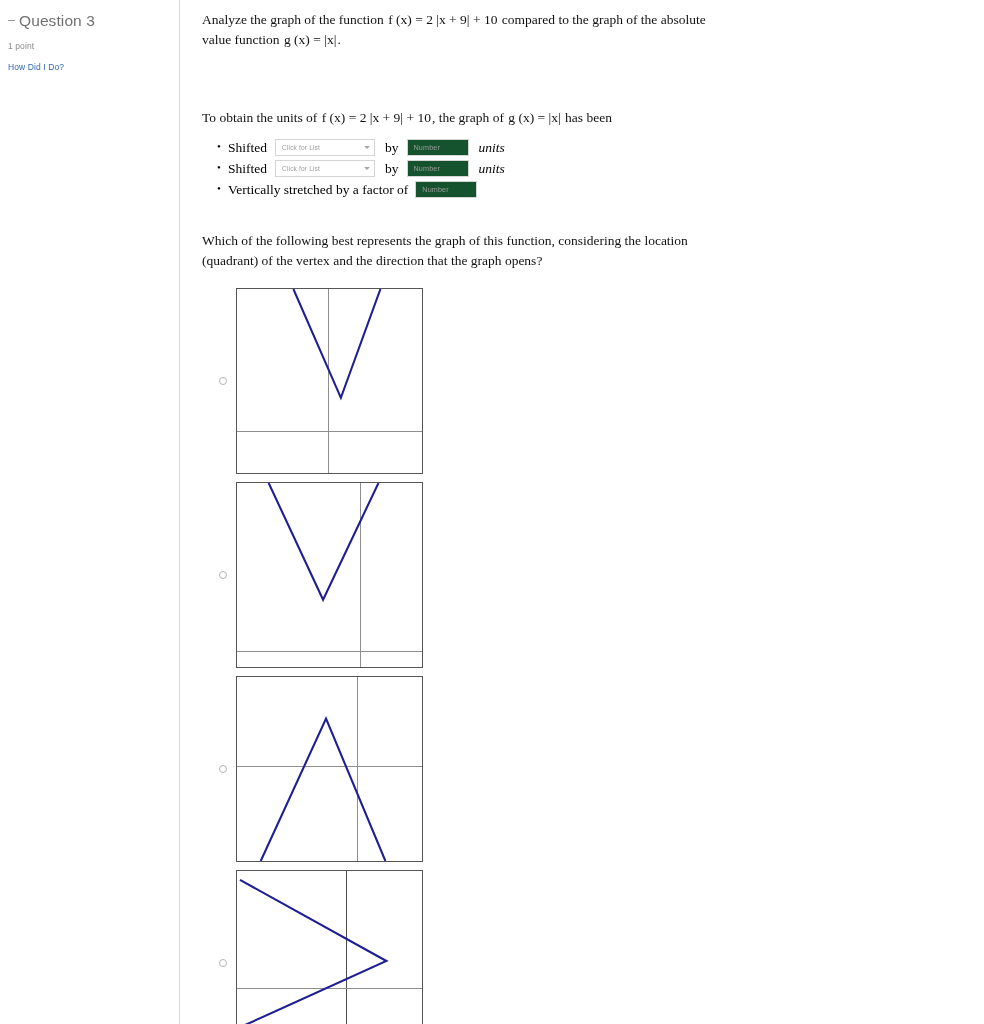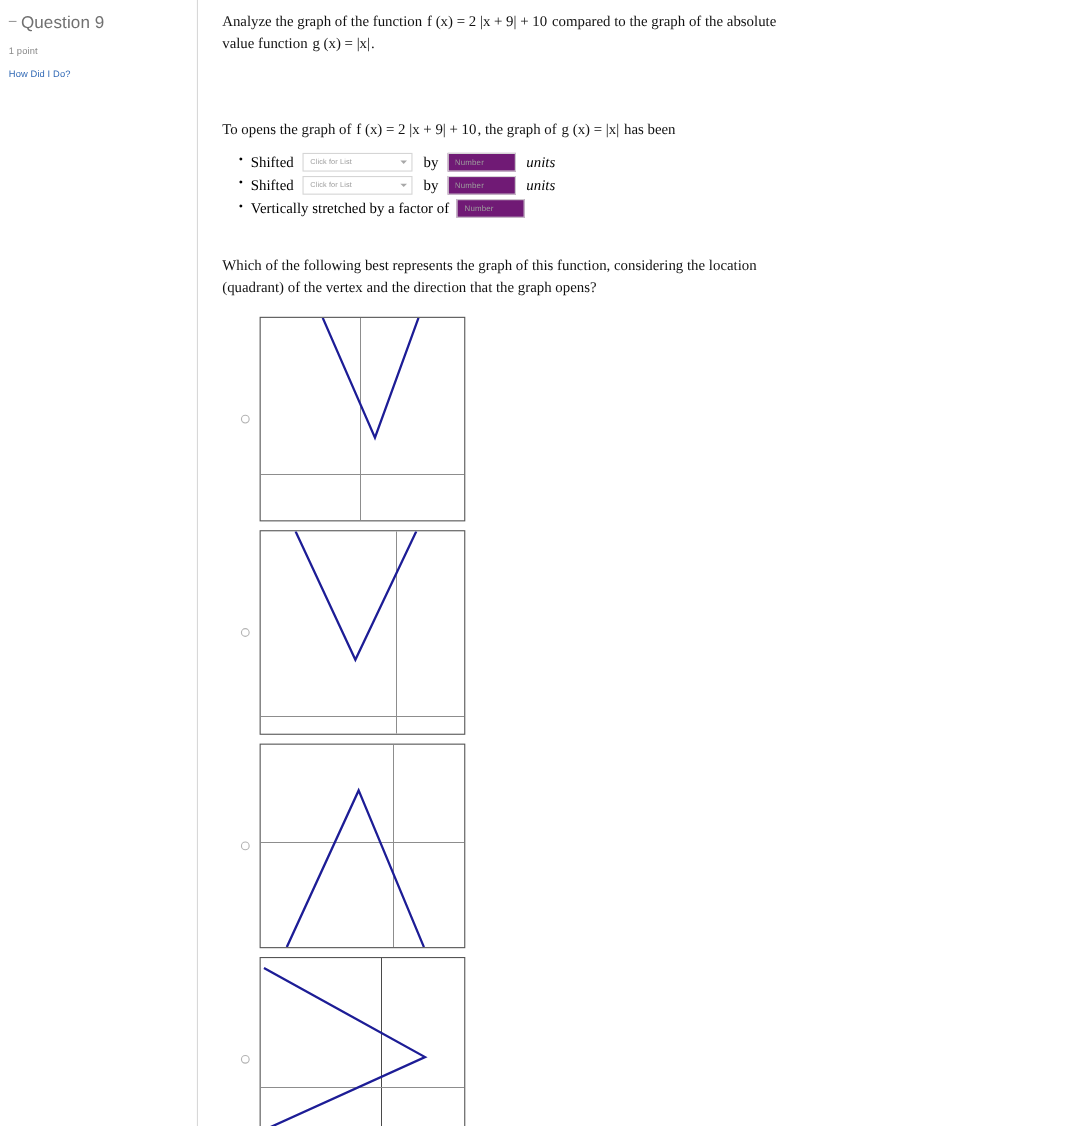--- a/index.html
+++ b/index.html
@@ -162,21 +162,21 @@
     font-family: "Liberation Serif", serif;
     font-size: 13.5px;
     margin: 0 0 0 10px;
     font-style: italic;
   }
 
   .numinput {
     width: 62px;
     height: 17px;
     border: 1px solid #d5d5d5;
-    background: #701a75;
+    background: #14532d;
     box-sizing: border-box;
     margin: 0 0 0 8px;
     font-family: "Liberation Sans", sans-serif;
     font-size: 7.2px;
     color: #9d9d9d;
     padding: 0 0 0 6px;
     outline: none;
     letter-spacing: 0.15px;
   }
   .numinput.wide {
@@ -227,37 +227,37 @@
 
 </style>
 </head>
 <body>
 
 <div class="page">
 
   <aside class="sidebar">
     <div class="q-header">
       <span class="collapse-dash"></span>
-      <span class="q-title">Question 9</span>
+      <span class="q-title">Question 3</span>
     </div>
     <div class="q-points">1 point</div>
     <a class="q-link">How Did I Do?</a>
   </aside>
 
   <main class="main">
 
     <p class="para p1">
       <span>Analyze the graph of the function</span>
       <span class="mathexpr">f (x) = 2 |x + 9| + 10</span>
       <span>compared to the graph of the absolute value function</span>
       <span class="mathexpr">g (x) = |x|</span><span>.</span>
     </p>
 
     <p class="para p2">
-      <span>To opens the graph of</span>
+      <span>To obtain the units of</span>
       <span class="mathexpr">f (x) = 2 |x + 9| + 10</span><span>, the graph of</span>
       <span class="mathexpr">g (x) = |x|</span>
       <span>has been</span>
     </p>
 
     <ul class="form-list">
       <li>
         <span class="li-label">Shifted</span>
         <div class="sel">
           <span class="sel-text">Click for List</span>

